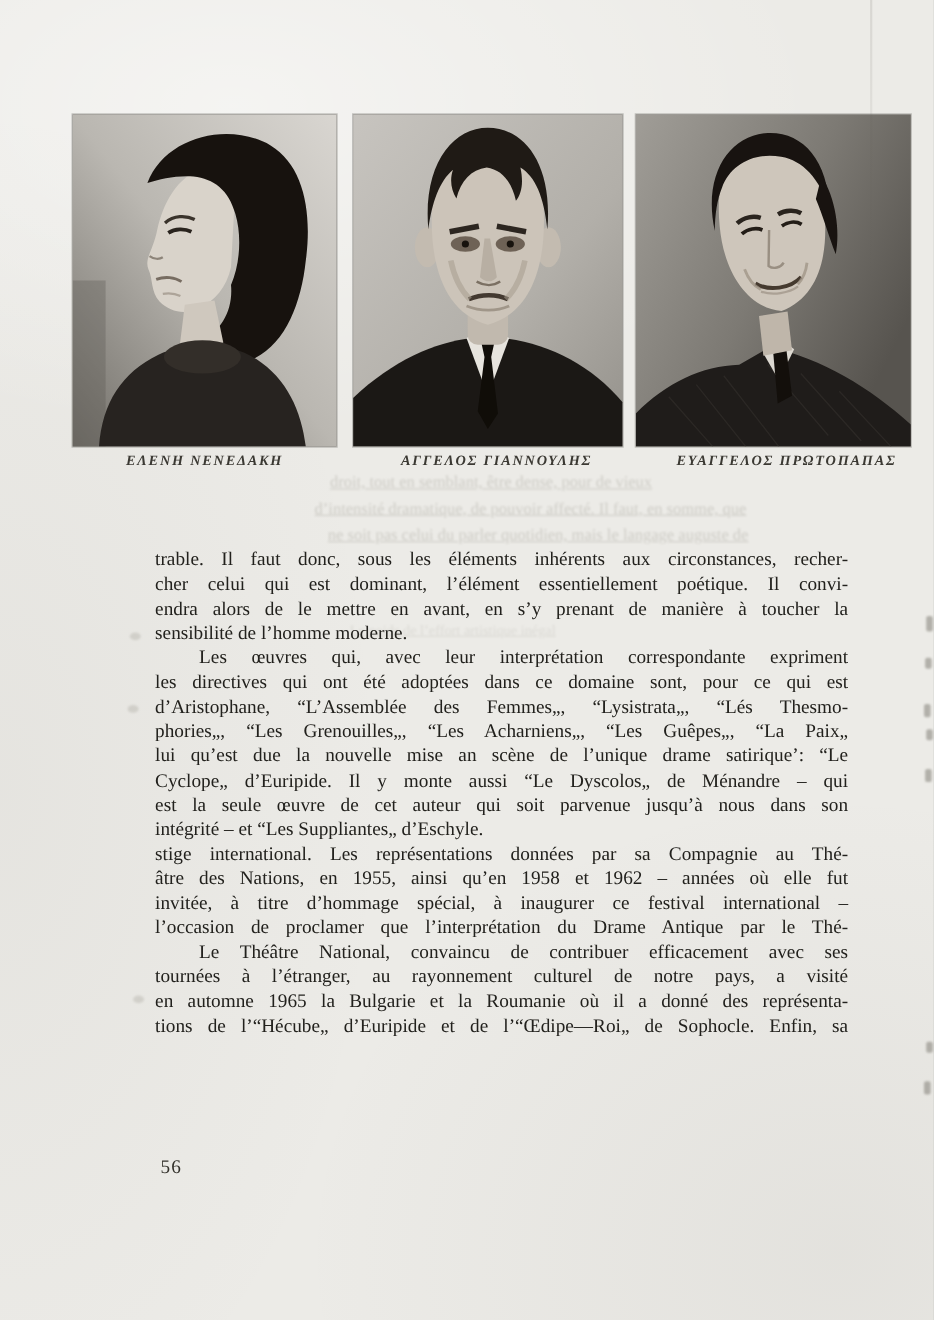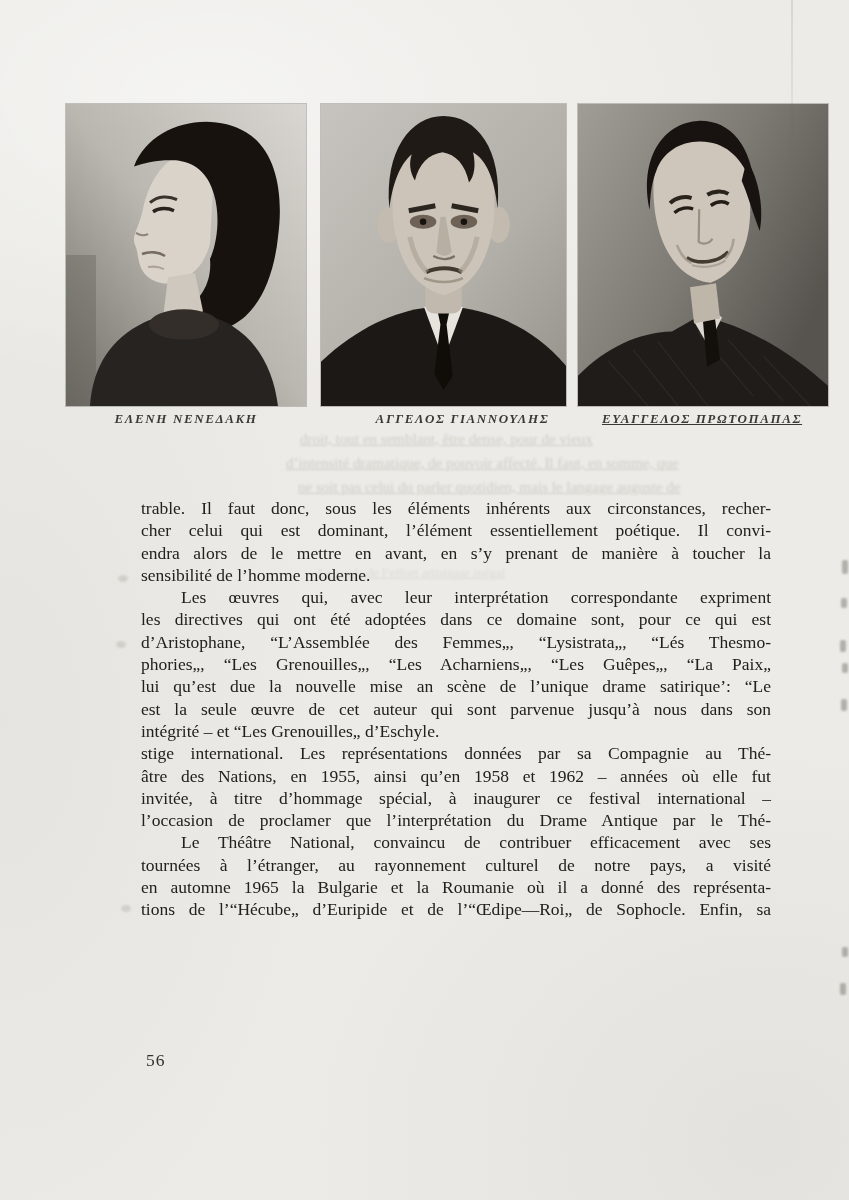--- a/index.html
+++ b/index.html
@@ -28,22 +28,22 @@
   #photo-3 { left:578px; width:250px; }
   
   .caption {
     position:absolute; top:411px; height:16px;
     font-style:italic; font-weight:bold;
     font-size:13px; letter-spacing:1.6px;
     text-align:center; color:#3b3933;
     white-space:nowrap;
   }
   #caption-1 { left:66px;  width:240px; }
-  #caption-2 { left:340px; width:245px; }
-  #caption-3 { left:577px; width:250px;text-decoration:underline; }
+  #caption-2 { left:329px; width:245px; }
+  #caption-3 { left:590px; width:250px; }
   
   .ghost {
     position:absolute;
     color:#8e8b80;
     opacity:.32;
     filter:blur(.8px);
     font-size:15px;
     white-space:nowrap;
     pointer-events:none;
     text-decoration:underline;
@@ -221,22 +221,23 @@
         <div class="tline">cher celui qui est dominant, l’élément essentiellement poétique. Il convi-</div>
         <div class="tline">endra alors de le mettre en avant, en s’y prenant de manière à toucher la</div>
         <div class="tline lastline">sensibilité de l’homme moderne.</div>
       </div>
       <div>
         <div class="tline indent">Les œuvres qui, avec leur interprétation correspondante expriment</div>
         <div class="tline">les directives qui ont été adoptées dans ce domaine sont, pour ce qui est</div>
         <div class="tline">d’Aristophane, “L’Assemblée des Femmes„, “Lysistrata„, “Lés Thesmo-</div>
         <div class="tline">phories„, “Les Grenouilles„, “Les Acharniens„, “Les Guêpes„, “La Paix„</div>
         <div class="tline">lui qu’est due la nouvelle mise an scène de l’unique drame satirique’: “Le</div>
-        <div class="tline">est la seule œuvre de cet auteur qui sont parvenue jusqu’à nous dans son</div>
-        <div class="tline lastline">intégrité – et “Les Grenouilles„ d’Eschyle.</div>
+        <div class="tline">Cyclope„ d’Euripide. Il y monte aussi “Le Dyscolos„ de Ménandre – qui</div>
+        <div class="tline">est la seule œuvre de cet auteur qui soit parvenue jusqu’à nous dans son</div>
+        <div class="tline lastline">intégrité – et “Les Suppliantes„ d’Eschyle.</div>
       </div>
       <div>
         <div class="tline">stige international. Les représentations données par sa Compagnie au Thé-</div>
         <div class="tline">âtre des Nations, en 1955, ainsi qu’en 1958 et 1962 – années où elle fut</div>
         <div class="tline">invitée, à titre d’hommage spécial, à inaugurer ce festival international –</div>
         <div class="tline">l’occasion de proclamer que l’interprétation du Drame Antique par le Thé-</div>
       </div>
       <div>
         <div class="tline indent">Le Théâtre National, convaincu de contribuer efficacement avec ses</div>
         <div class="tline">tournées à l’étranger, au rayonnement culturel de notre pays, a visité</div>

